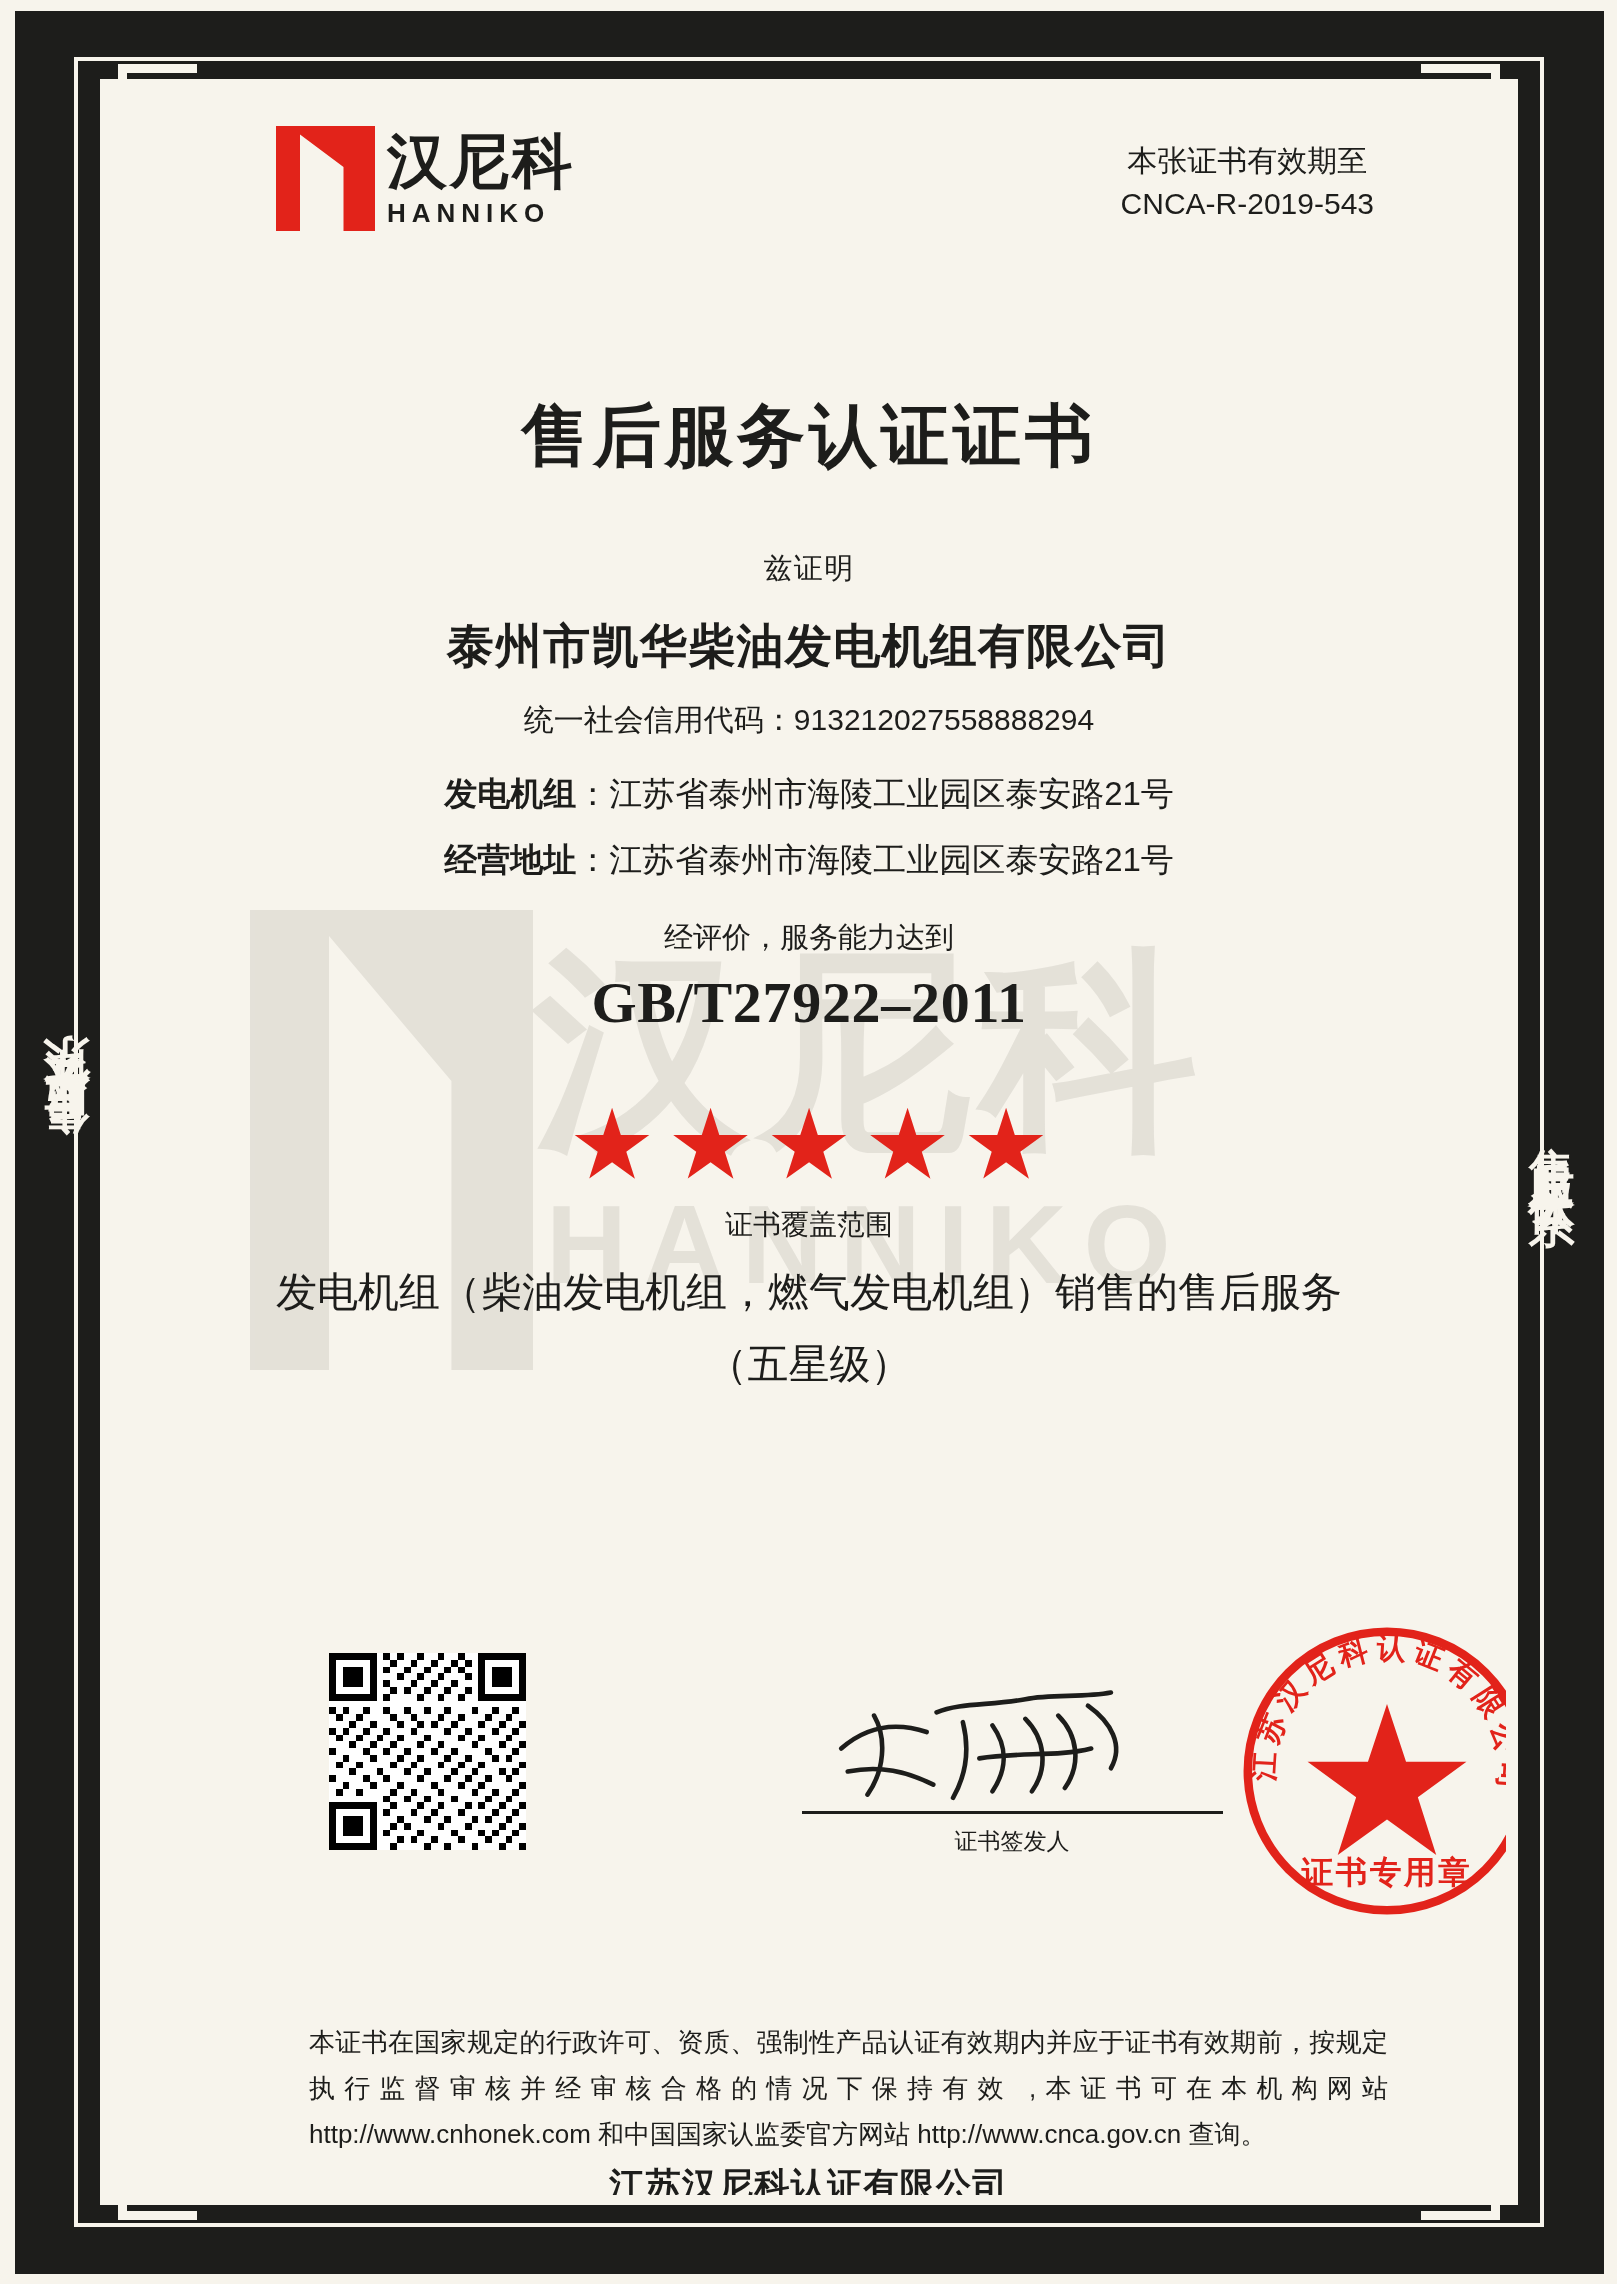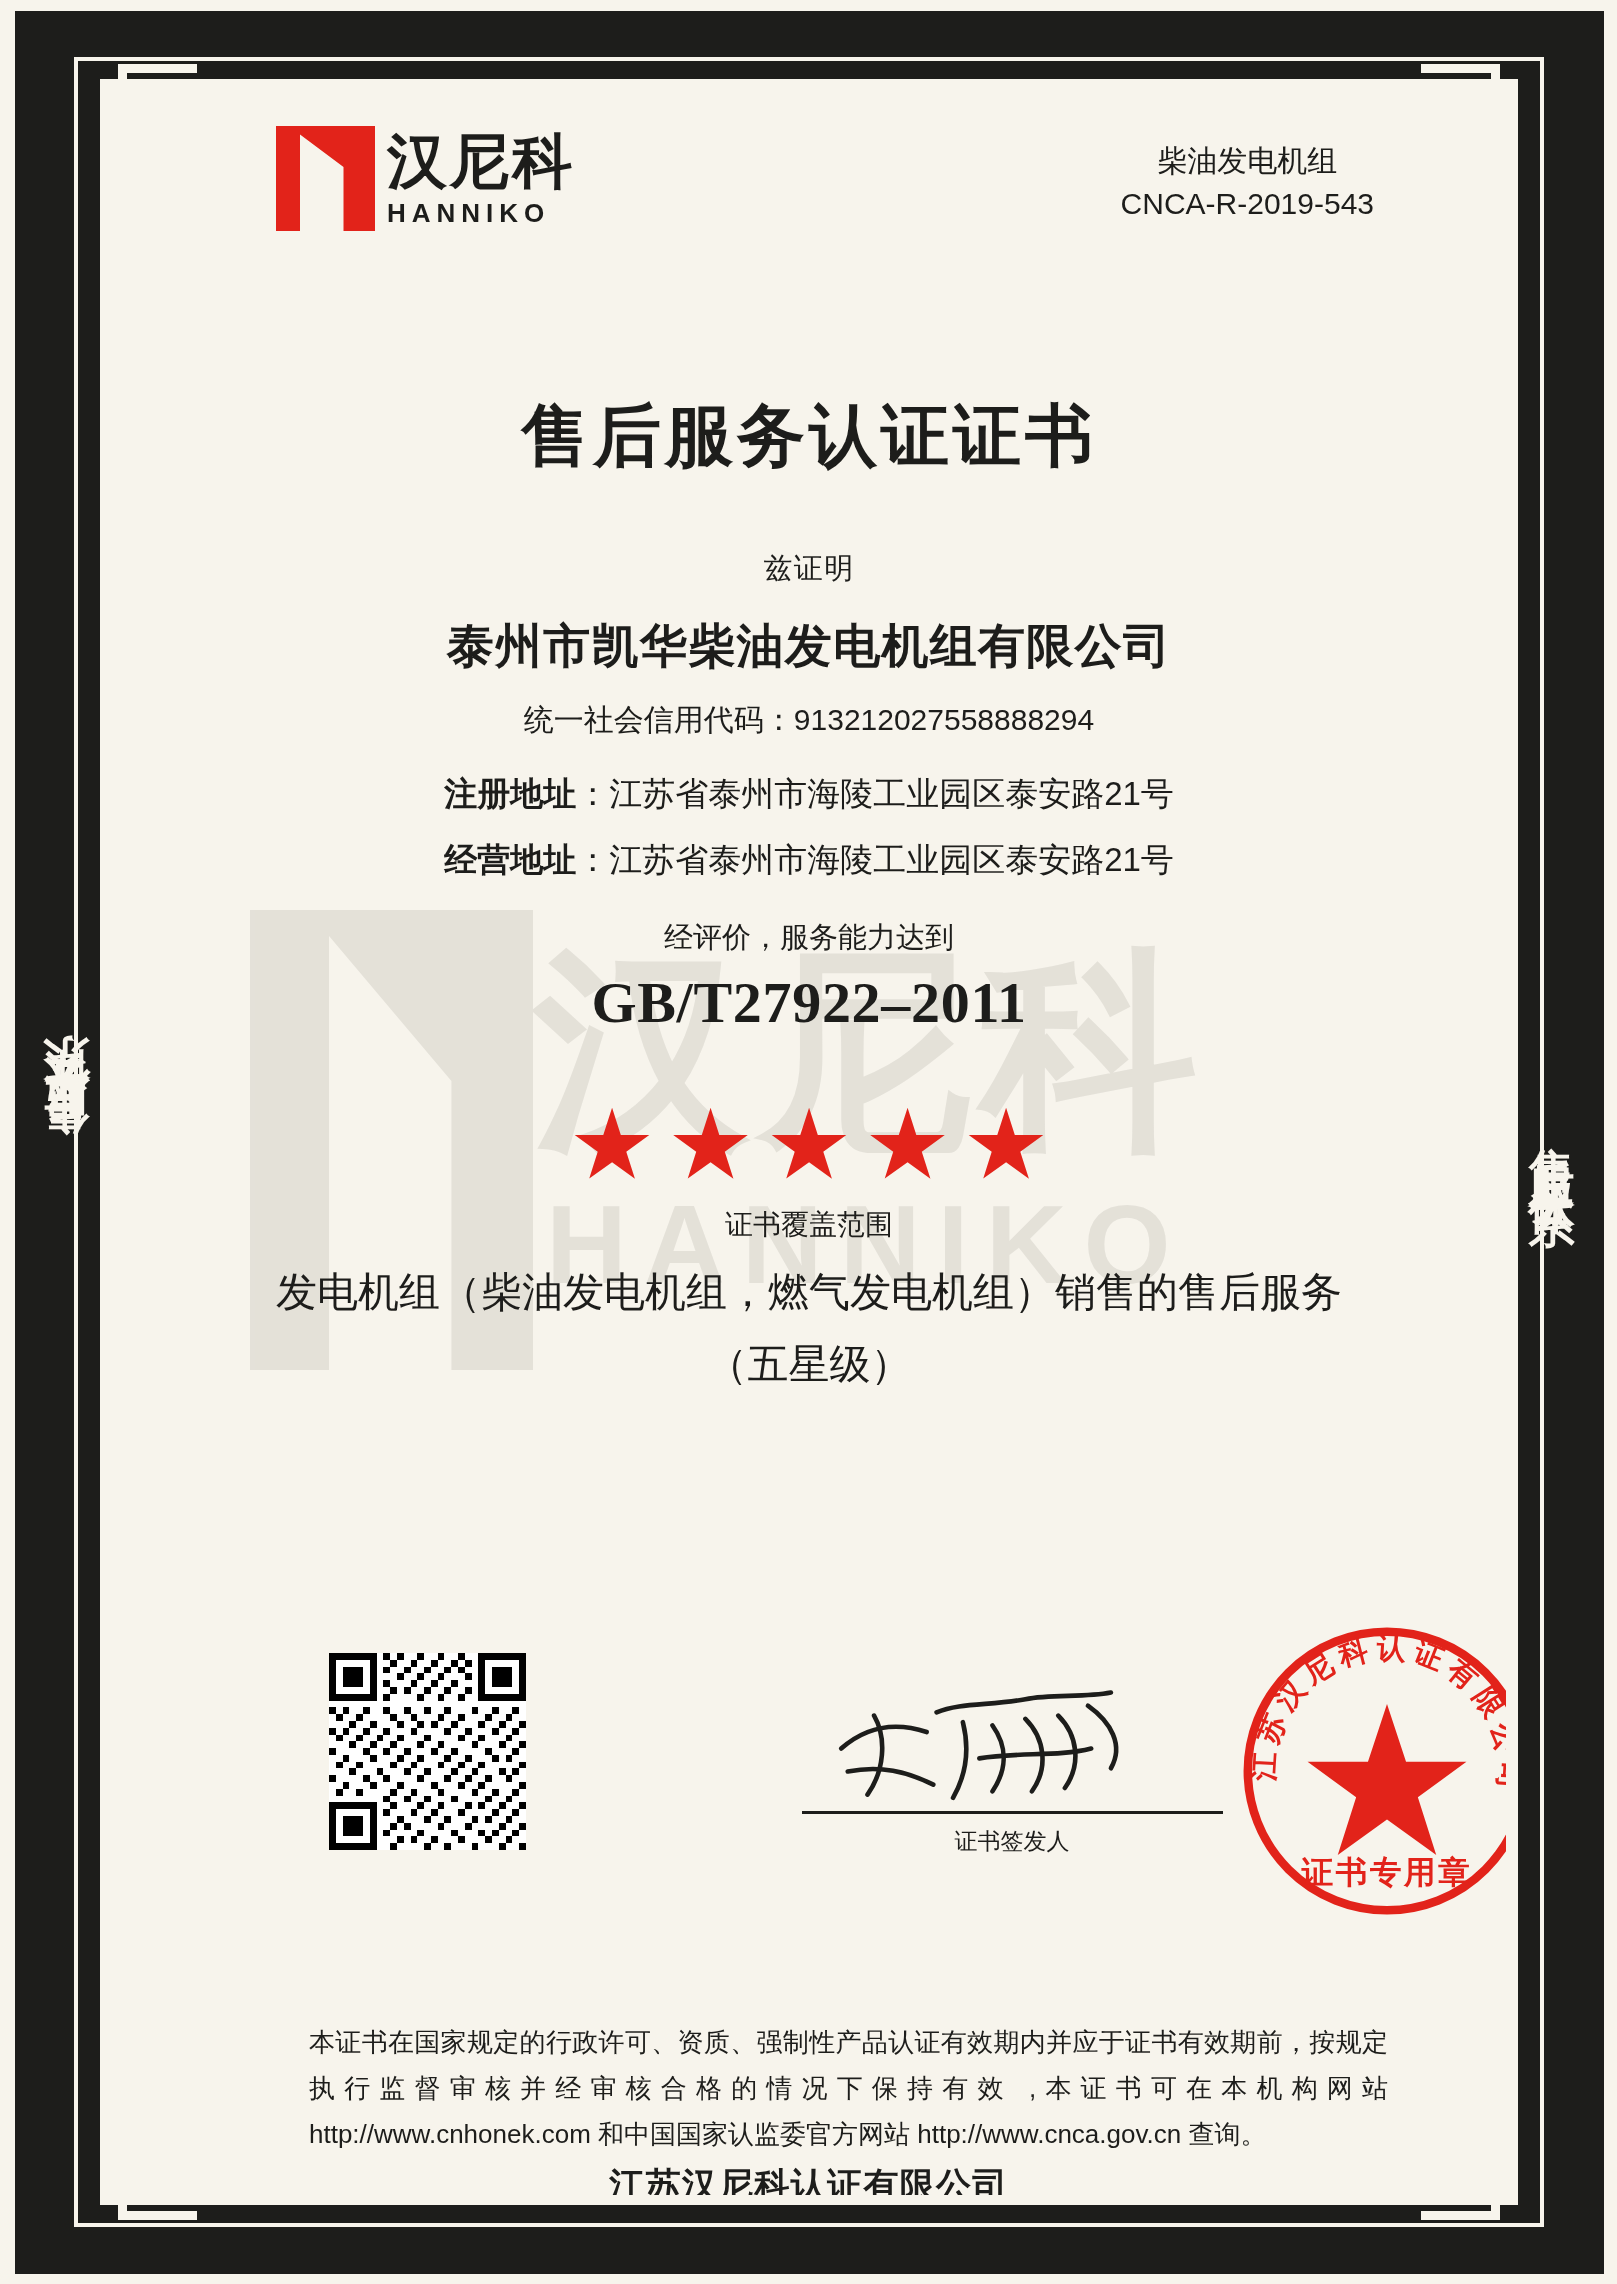--- a/index.html
+++ b/index.html
@@ -393,36 +393,36 @@
         <div class="logo-mark">
           <div class="logo-bar"></div>
           <div class="logo-shape"></div>
         </div>
         <div>
           <div class="logo-text-cn">汉尼科</div>
           <div class="logo-text-en">HANNIKO</div>
         </div>
       </div>
       <div class="approval">
-        <div>柴油发电机组</div>
+        <div>本张证书有效期至</div>
         <div>CNCA-R-2019-543</div>
       </div>
     </div>
 
     <div class="main-title">售后服务认证证书</div>
 
     <div class="centered-line lbl-zizhengming">兹证明</div>
     <div class="centered-line company-name">泰州市凯华柴油发电机组有限公司</div>
 
     <div class="centered-line credit-code">
       <span>统一社会信用代码：</span><span>913212027558888294</span>
     </div>
 
     <div class="centered-line addr-row addr-reg">
-      <b>注册地址</b><span>：江苏省泰州市海陵工业园区泰安路21号</span>
+      <b>发电机组</b><span>：江苏省泰州市海陵工业园区泰安路21号</span>
     </div>
 
     <div class="centered-line addr-row addr-op">
       <b>经营地址</b><span>：江苏省泰州市海陵工业园区泰安路21号</span>
     </div>
 
     <div class="centered-line eval-line">经评价，服务能力达到</div>
     <div class="centered-line standard">GB/T27922–2011</div>
 
     <div class="stars">

